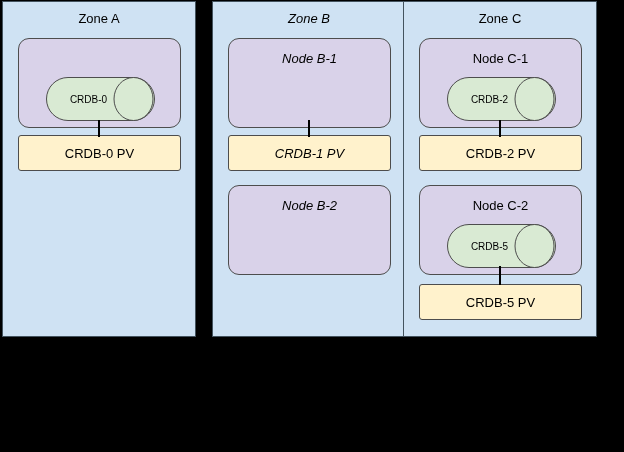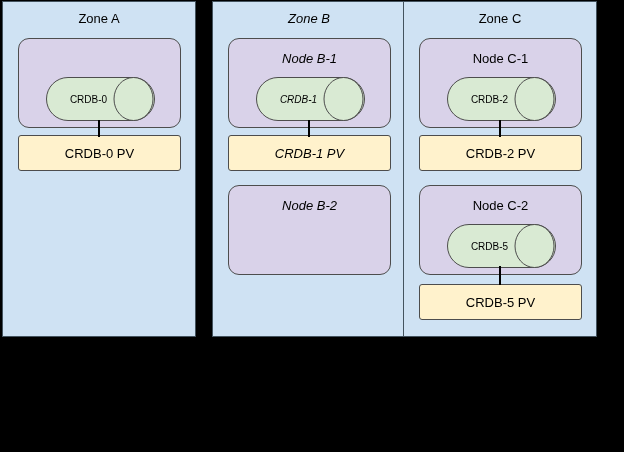--- a/index.html
+++ b/index.html
@@ -132,27 +132,20 @@
     <div class="pv pv-1">
       <span>CRDB-0 PV</span>
     </div>
   </div>
 
   <div class="zone zone-b">
     <div class="zone-label">Zone B</div>
 
     <div class="node node-1">
       <div class="node-label">Node B-1</div>
-      <div class="cylinder">
-        <svg width="109" height="44" viewBox="0 0 109 44">
-          <rect x="0.5" y="0.5" width="108" height="43" rx="21.5" ry="21.5" fill="#d9ead3" stroke="#4d4d4d"></rect>
-          <ellipse cx="87.5" cy="22" rx="19.5" ry="21.5" fill="#d9ead3" stroke="#4d4d4d"></ellipse>
-        </svg>
-        <div class="cylinder-label">CRDB-1</div>
-      </div>
     </div>
     <div class="connector connector-1"></div>
     <div class="pv pv-1">
       <span>CRDB-1 PV</span>
     </div>
 
     <div class="node node-2">
       <div class="node-label">Node B-2</div>
     </div>
   </div>

